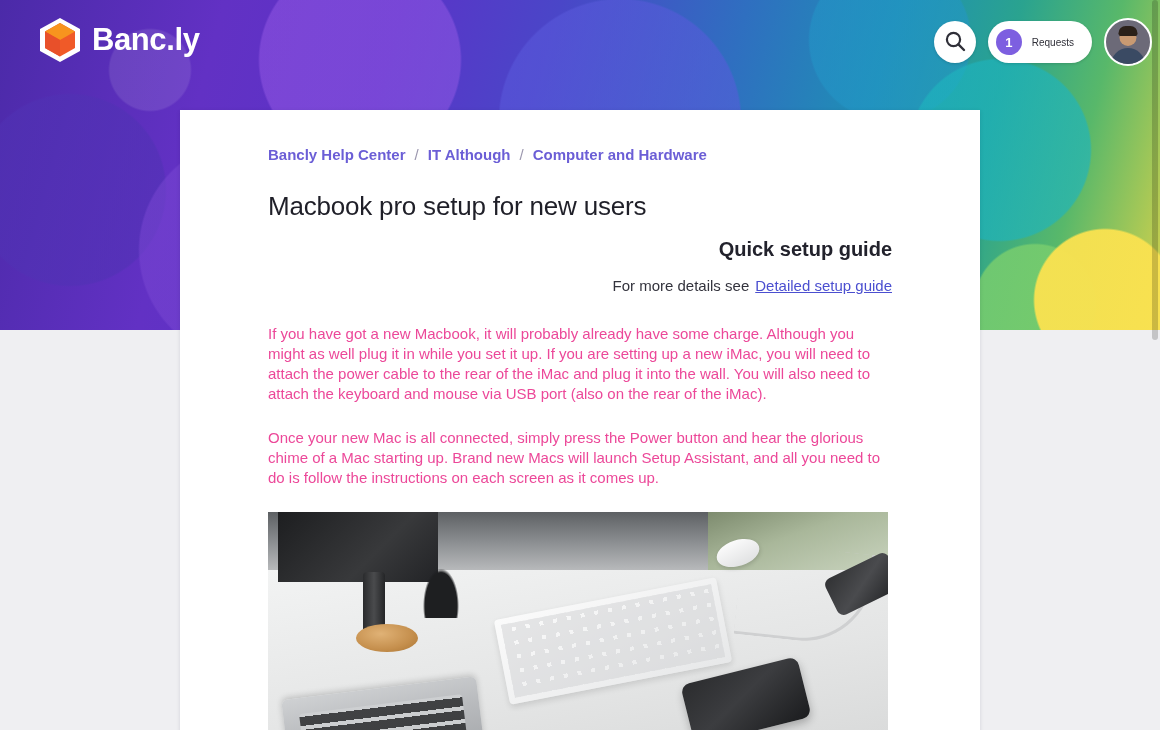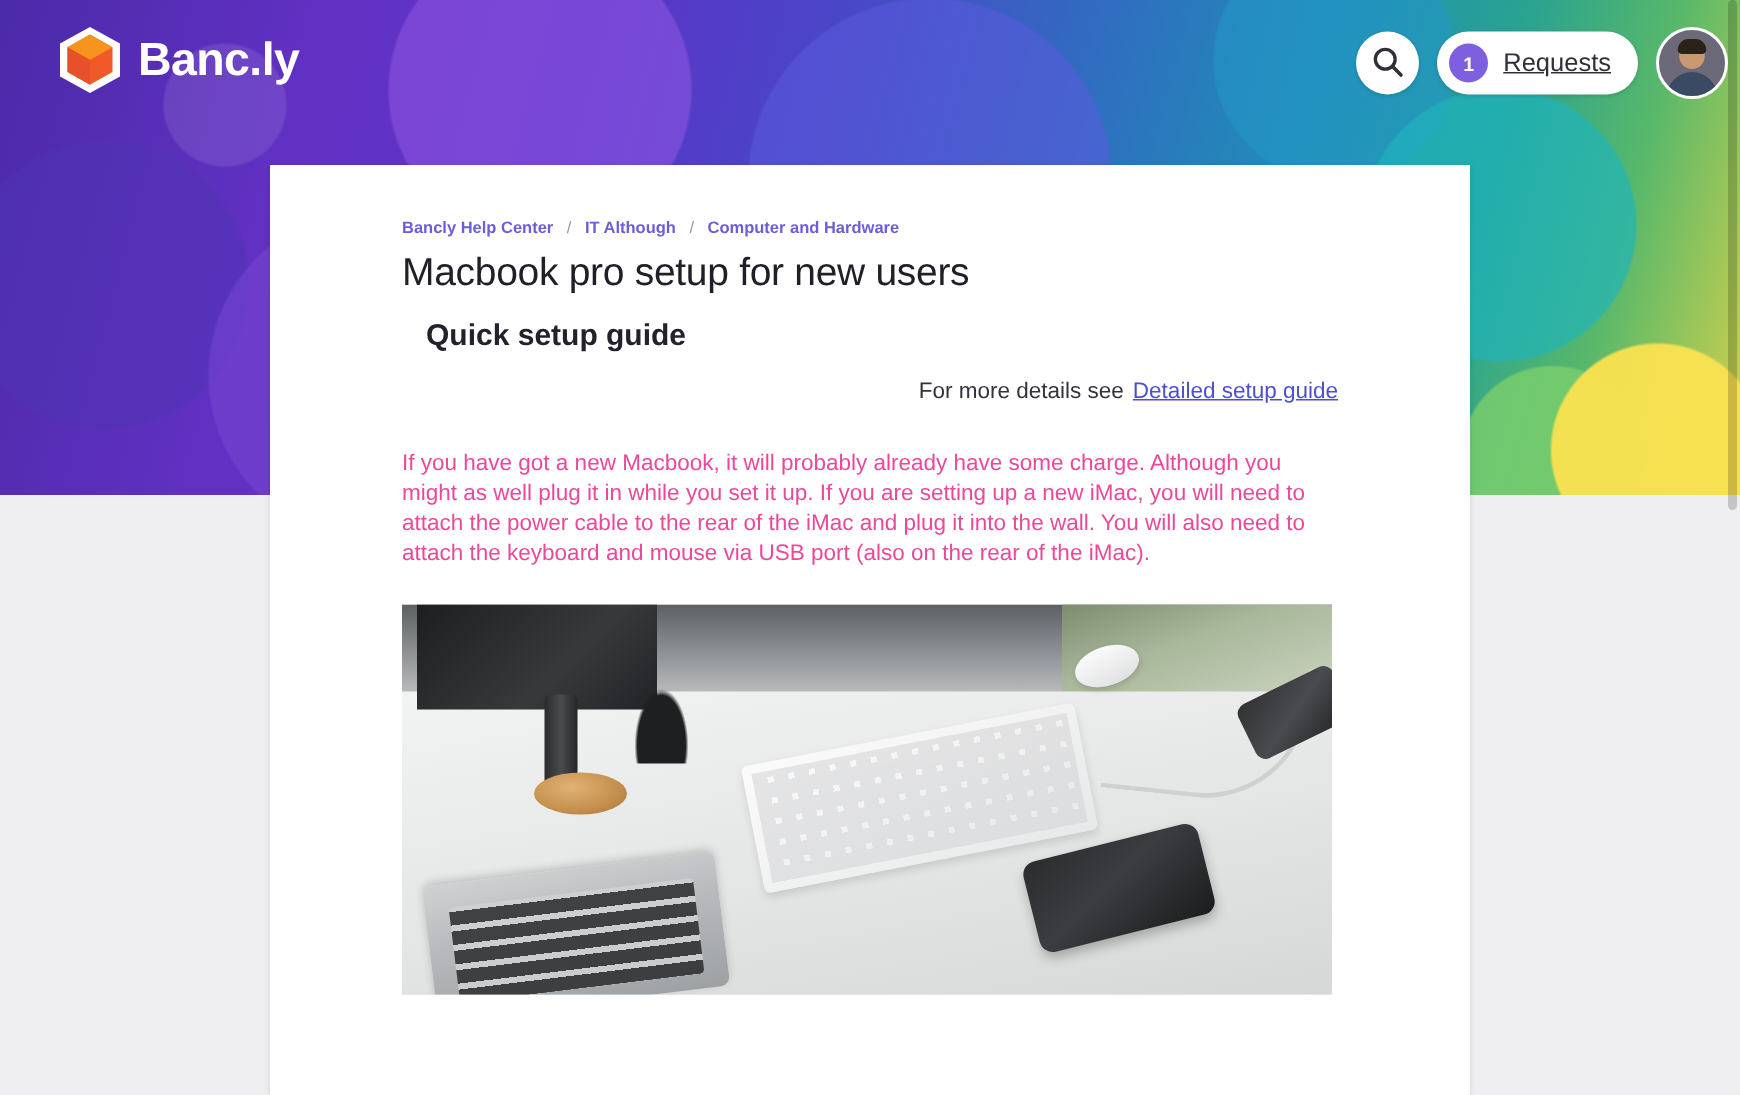--- a/index.html
+++ b/index.html
@@ -117,23 +117,22 @@
     color: #ffffff;
     font-size: 13px;
     font-weight: bold;
     display: flex;
     align-items: center;
     justify-content: center;
     padding: 0 6px;
     box-sizing: border-box;
   }
   .requests-label {
-    font-size: 17px;
+    font-size: 10px;
     color: #2f2f38;
-    text-decoration: underline;
   }
   .avatar {
     width: 44px;
     height: 44px;
     border-radius: 50%;
     border: 2px solid #ffffff;
     overflow: hidden;
     background: #6c6a78;
     position: relative;
     cursor: pointer;
@@ -179,23 +178,23 @@
     background: #ffffff;
     box-shadow: 0 1px 4px rgba(20,20,40,0.12);
     z-index: 10;
     box-sizing: border-box;
     padding: 36px 0 0 0;
   }
   .card-inner {
     padding: 0 88px;
   }
   .breadcrumb {
-    font-size: 11px;
+    font-size: 15px;
     color: #6b5ed6;
-    margin-bottom: 8px;
+    margin-bottom: 28px;
     display: flex;
     align-items: flex-start;
     flex-wrap: wrap;
     gap: 0;
   }
   .breadcrumb a {
     color: #6b5ed6;
     text-decoration: none;
     font-weight: bold;
     cursor: pointer;
@@ -210,20 +209,21 @@
     font-weight: normal;
     color: #1f1f28;
     margin: 0 0 16px 0;
     letter-spacing: -0.2px;
   }
   h2.section-title {
     font-size: 20px;
     font-weight: bold;
     color: #22222c;
     margin: 0 0 16px 16px;
+    text-align: right;
   }
   .details-line {
     font-size: 15px;
     color: #33333d;
     margin-bottom: 30px;
     text-align: right;
   }
   .details-line a {
     color: #4b4fd0;
     text-decoration: underline;
@@ -430,20 +430,21 @@
 
       <h1 class="article-title">Macbook pro setup for new users</h1>
 
       <h2 class="section-title">Quick setup guide</h2>
 
       <div class="details-line">
         <span>For more details see</span><a>Detailed setup guide</a>
       </div>
 
       <p class="body-text">If you have got a new Macbook, it will probably already have some charge. Although you might as well plug it in while you set it up. If you are setting up a new iMac, you will need to attach the power cable to the rear of the iMac and plug it into the wall. You will also need to attach the keyboard and mouse via USB port (also on the rear of the iMac).</p>
+      <p class="body-text">Once your new Mac is all connected, simply press the Power button and hear the glorious chime of a Mac starting up. Brand new Macs will launch Setup Assistant, and all you need to do is follow the instructions on each screen as it comes up.</p>
 
       <div class="article-image">
         <div class="photo">
           <div class="window"></div>
           <div class="desk"></div>
           <div class="monitor-arm"></div>
           <div class="monitor-stem"></div>
           <div class="plant"></div>
           <div class="coaster"></div>
           <div class="cable"></div>

